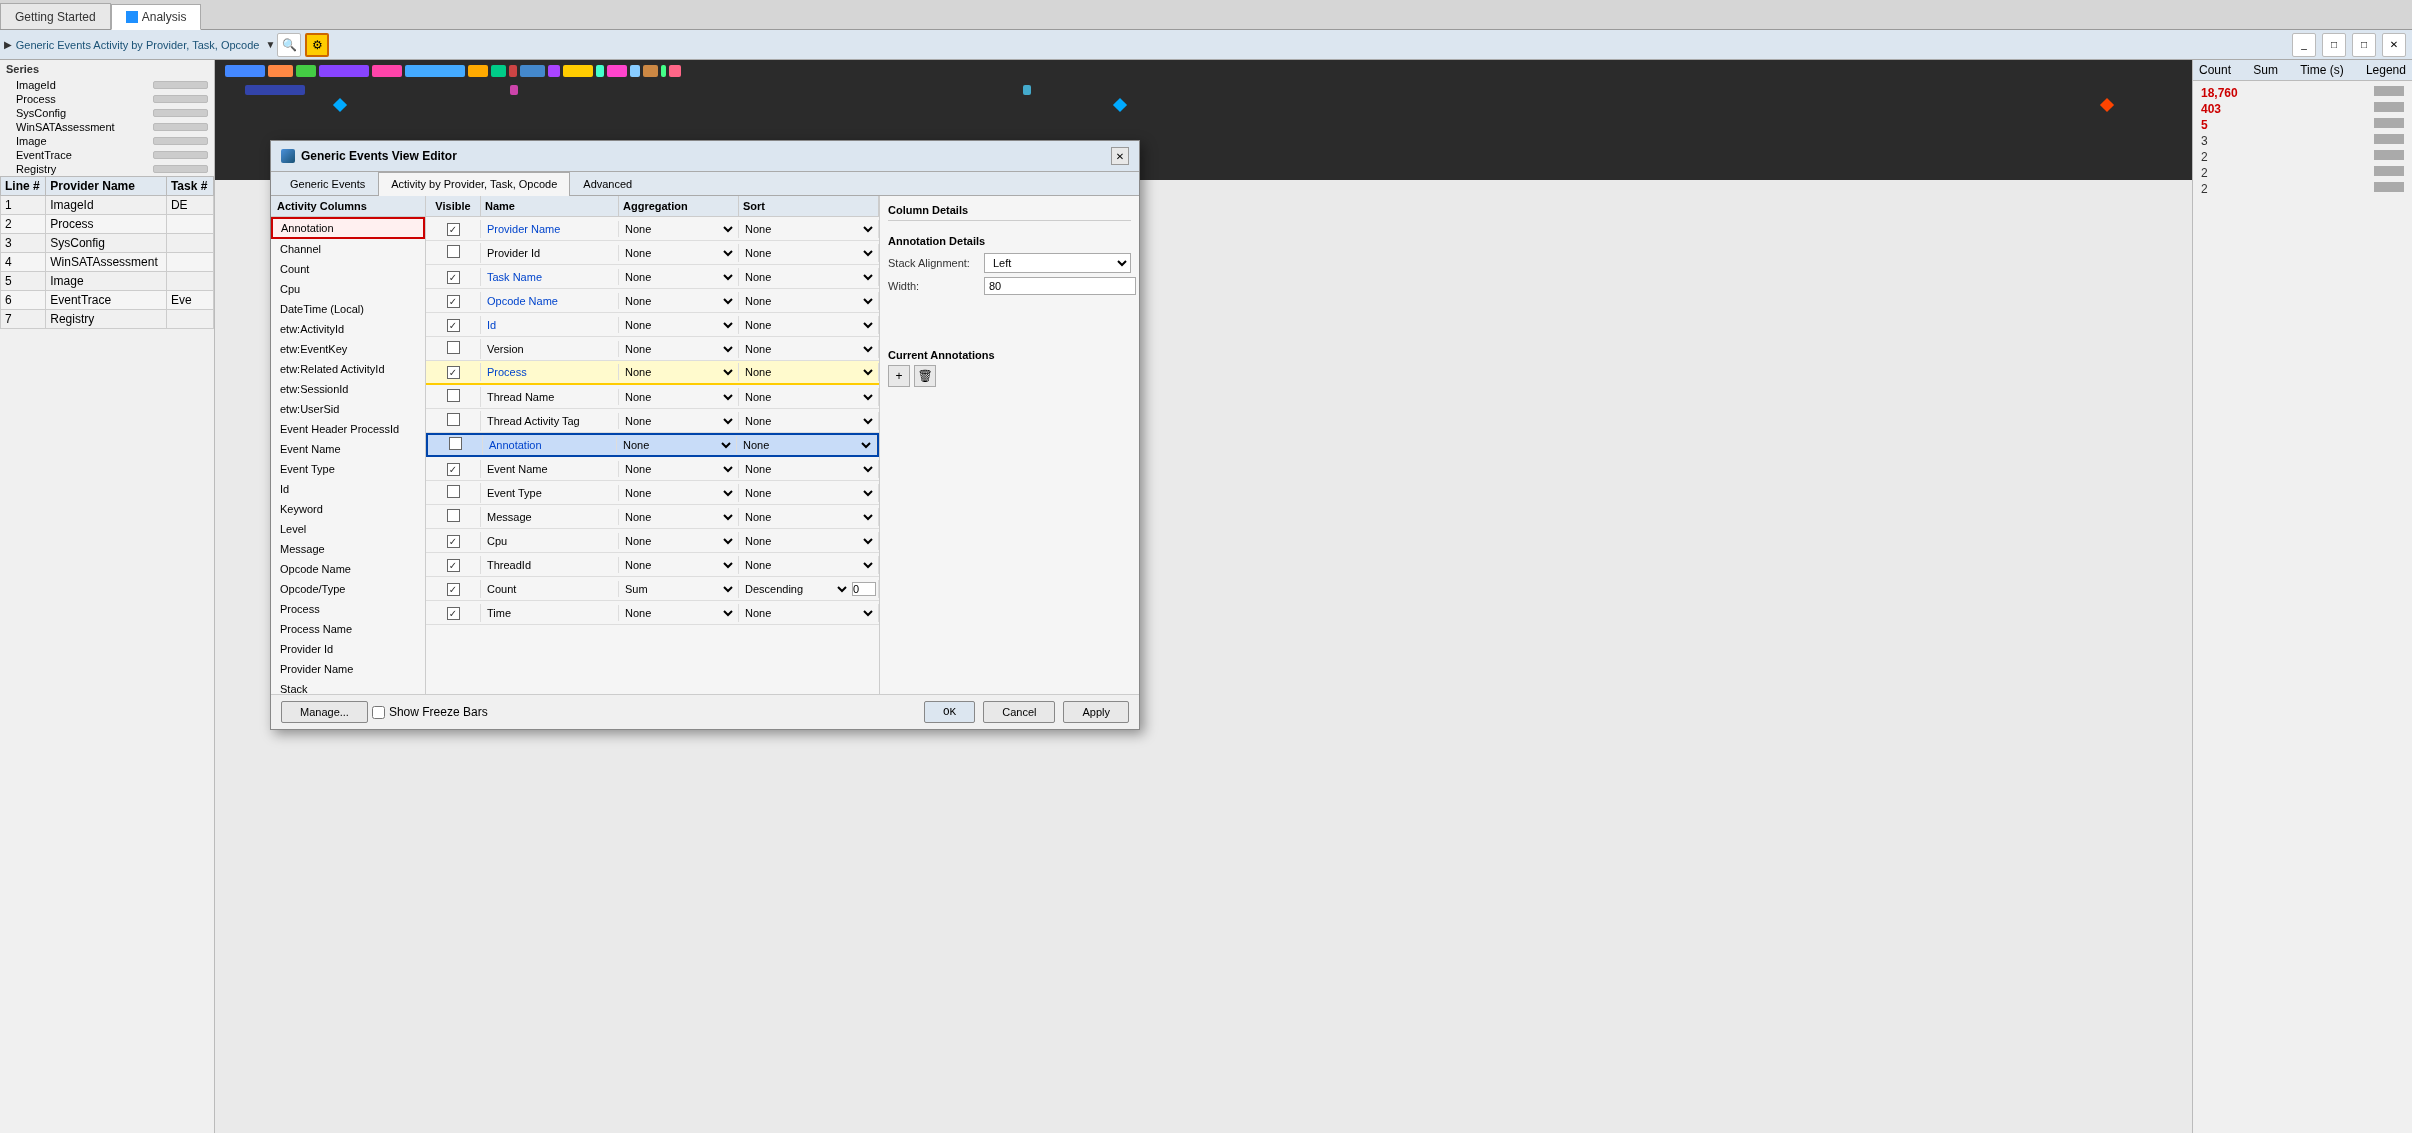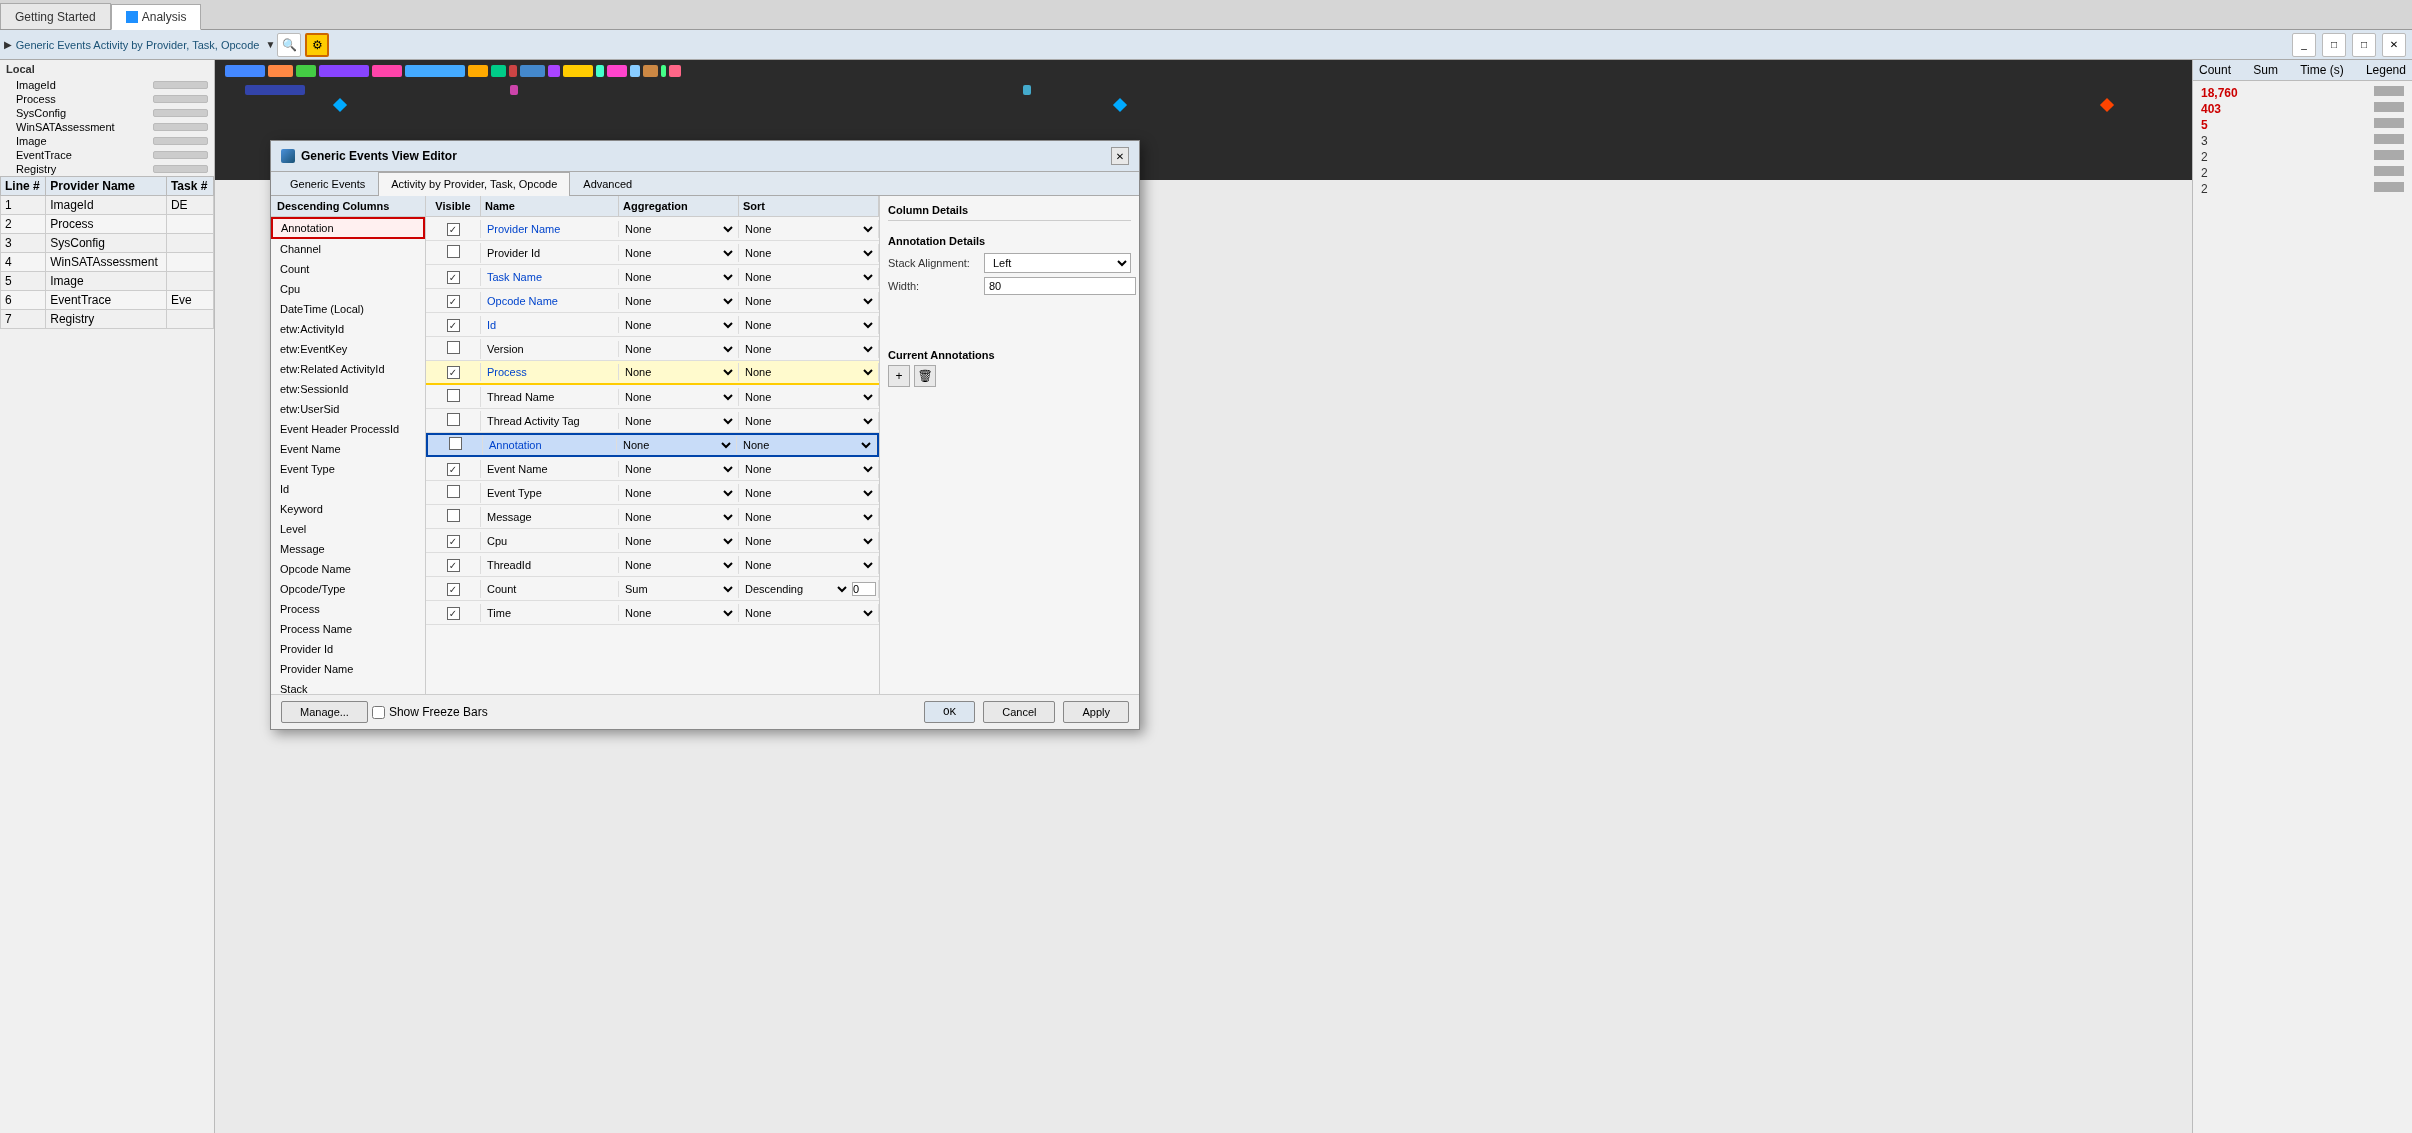--- a/index.html
+++ b/index.html
@@ -123,21 +123,21 @@
     <div class="toolbar-btn" style="font-size:10px;">_</div>
     <div class="toolbar-btn" style="font-size:10px;">□</div>
     <div class="toolbar-btn" style="font-size:10px;">□</div>
     <div class="toolbar-btn" style="font-size:10px;">✕</div>
   </div>
 </div>
 
 <div class="main-layout">
 
   <div class="sidebar">
-    <div class="sidebar-title">Local</div>
+    <div class="sidebar-title">Series</div>
     <div id="sidebar-items">
 
     <div class="series-row">
       <span style="font-size:11px;">ImageId</span>
       <div style="display:flex;align-items:center;gap:2px;">
         <div style="width:55px;height:8px;background:#ccc;border:1px solid #bbb;border-radius:2px;"></div>
       </div>
     </div>
         <div class="series-row">
       <span style="font-size:11px;">Process</span>
@@ -320,21 +320,21 @@
     <div class="modal-close">✕</div>
   </div>
   <div class="modal-tabs">
     <div class="modal-tab">Generic Events</div>
     <div class="modal-tab active">Activity by Provider, Task, Opcode</div>
     <div class="modal-tab">Advanced</div>
   </div>
   <div class="modal-body">
 
     <div class="modal-left">
-      <div class="modal-left-header">Descending Columns</div>
+      <div class="modal-left-header">Activity Columns</div>
       <div class="modal-list-scroll-container">
         <div id="modal-list-items">
             <div class="modal-list-item highlighted" style="border: 2px solid rgb(204, 0, 0); background: rgb(255, 240, 240);">Annotation</div>
             <div class="modal-list-item">Channel</div>
             <div class="modal-list-item">Count</div>
             <div class="modal-list-item">Cpu</div>
             <div class="modal-list-item">DateTime (Local)</div>
             <div class="modal-list-item">etw:ActivityId</div>
             <div class="modal-list-item">etw:EventKey</div>
             <div class="modal-list-item">etw:Related ActivityId</div>

